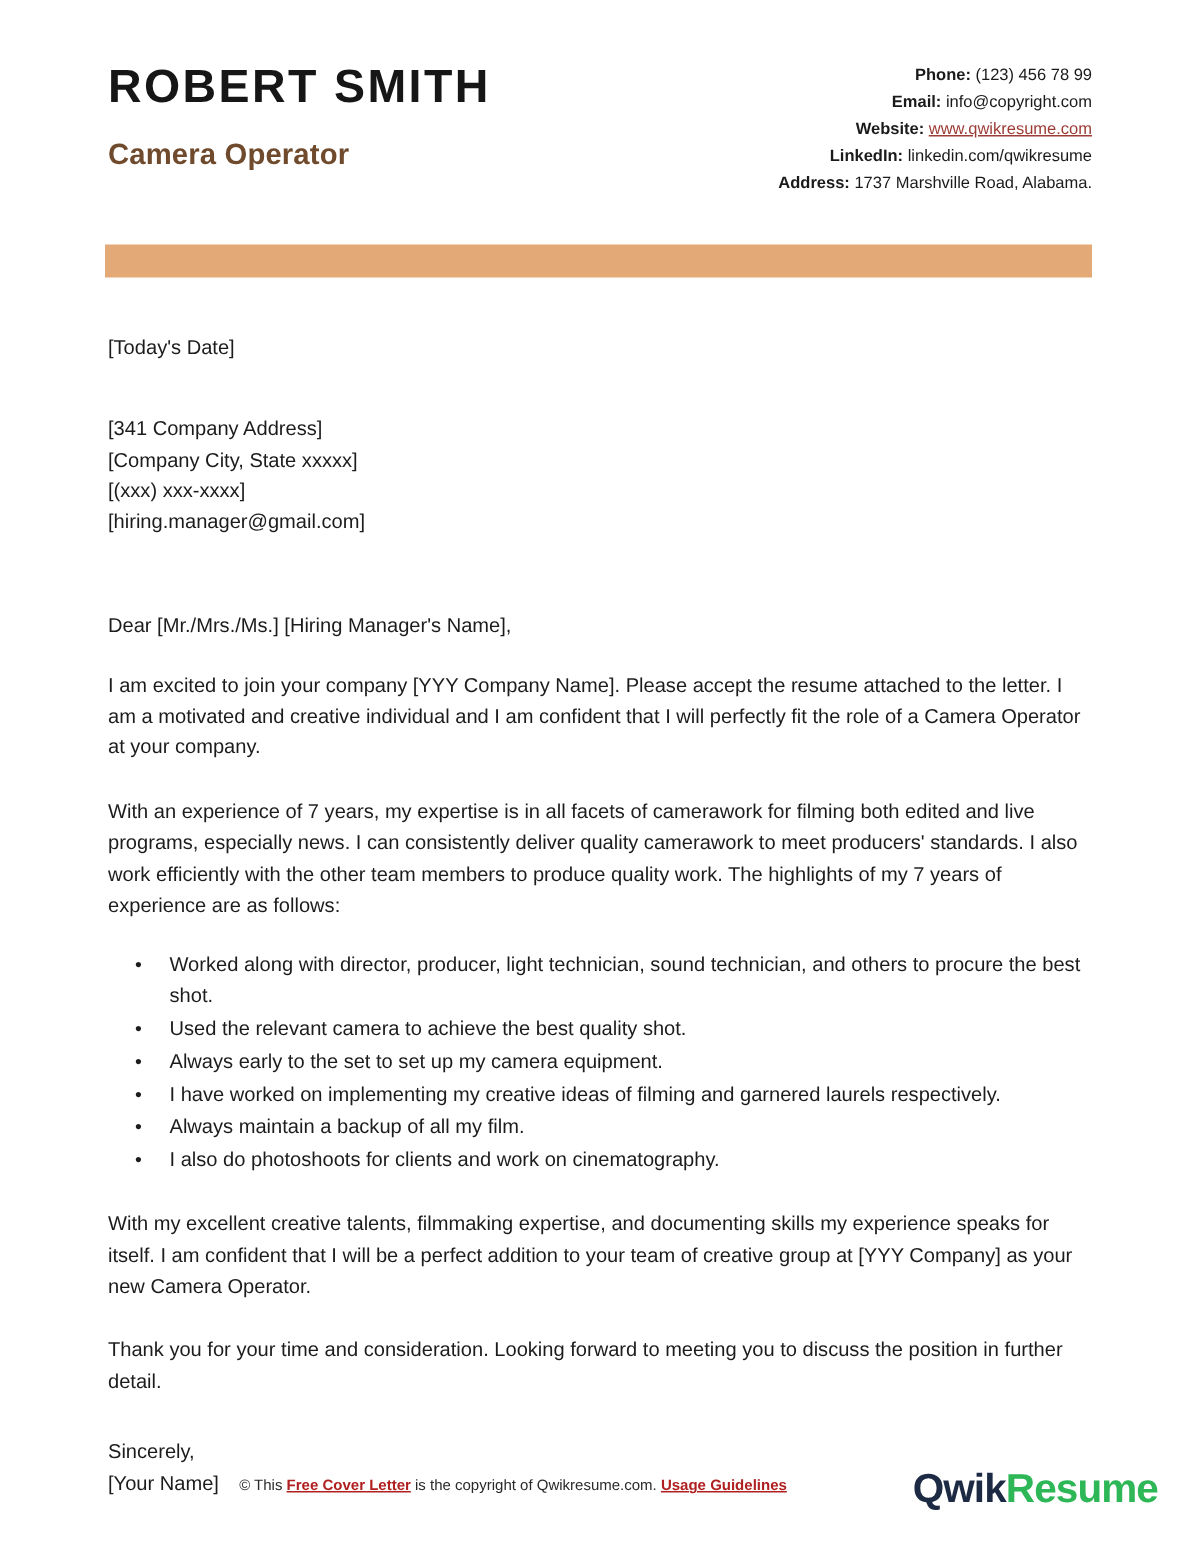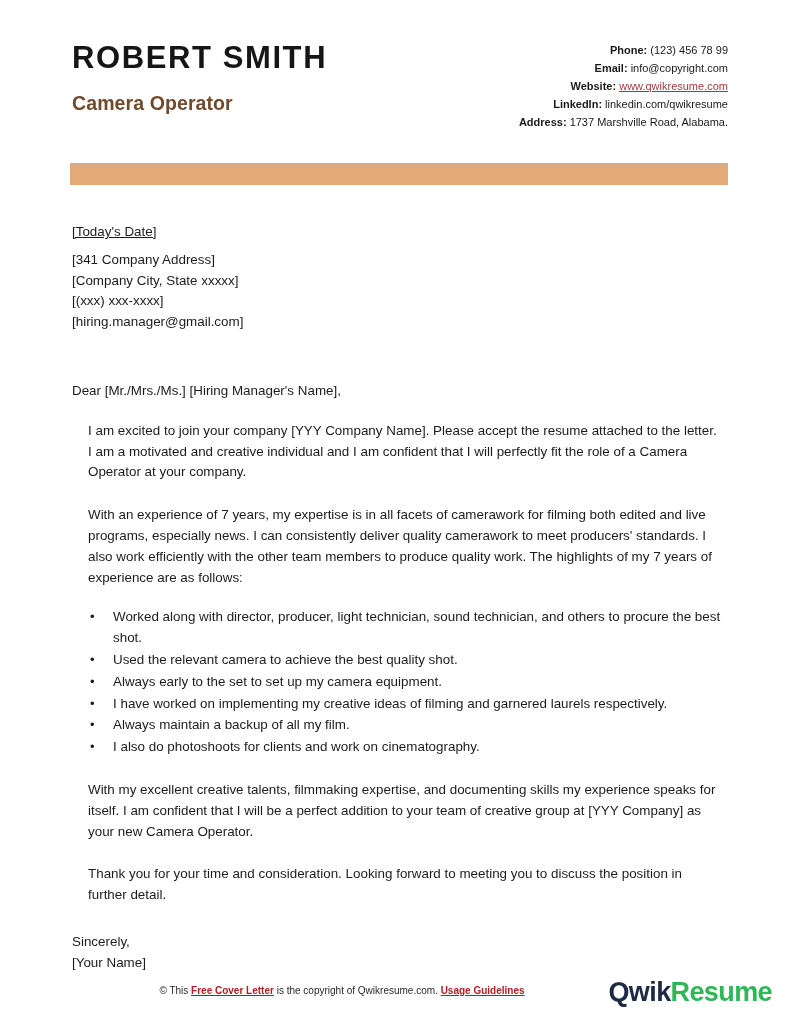--- a/index.html
+++ b/index.html
@@ -87,33 +87,32 @@
   .letter {
     position: absolute;
     left: 72px;
     top: 222px;
     width: 650px;
     font-size: 13.4px;
     line-height: 20.8px;
     color: #1c1c1c;
   }
   .date-line {
-    margin: 0 0 7px 0;
-    text-decoration: underline;
+    margin: 0 0 33px 0;
   }
   .recipient {
     margin: 0 0 48px 0;
   }
   .recipient div { }
 
   .salutation {
     margin: 0 0 19px 0;
   }
   .para {
-    margin: 0 0 19px 16px;
+    margin: 0 0 19px 0;
   }
   .para.spaced-top {
     margin-top: 22px;
   }
 
   .highlights {
     margin: 0 0 22px 0;
     padding: 0;
     list-style: none;
   }

